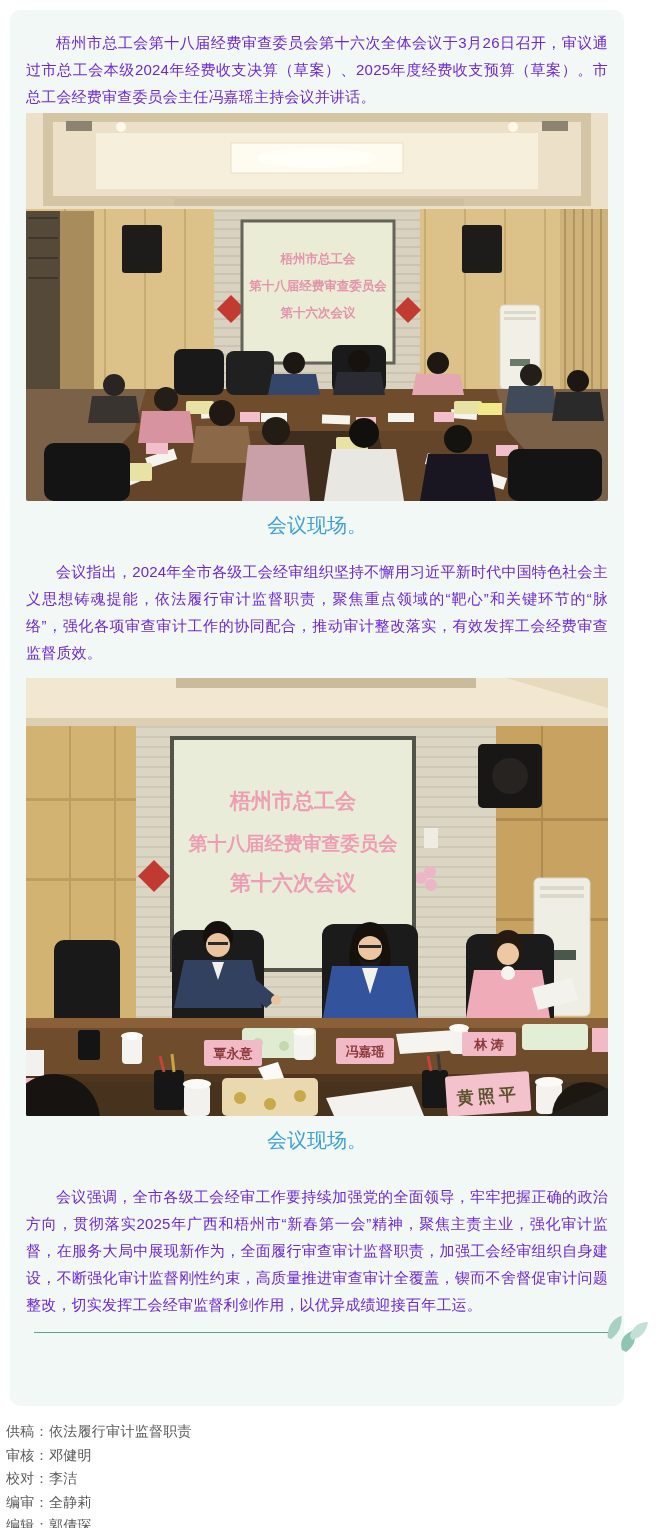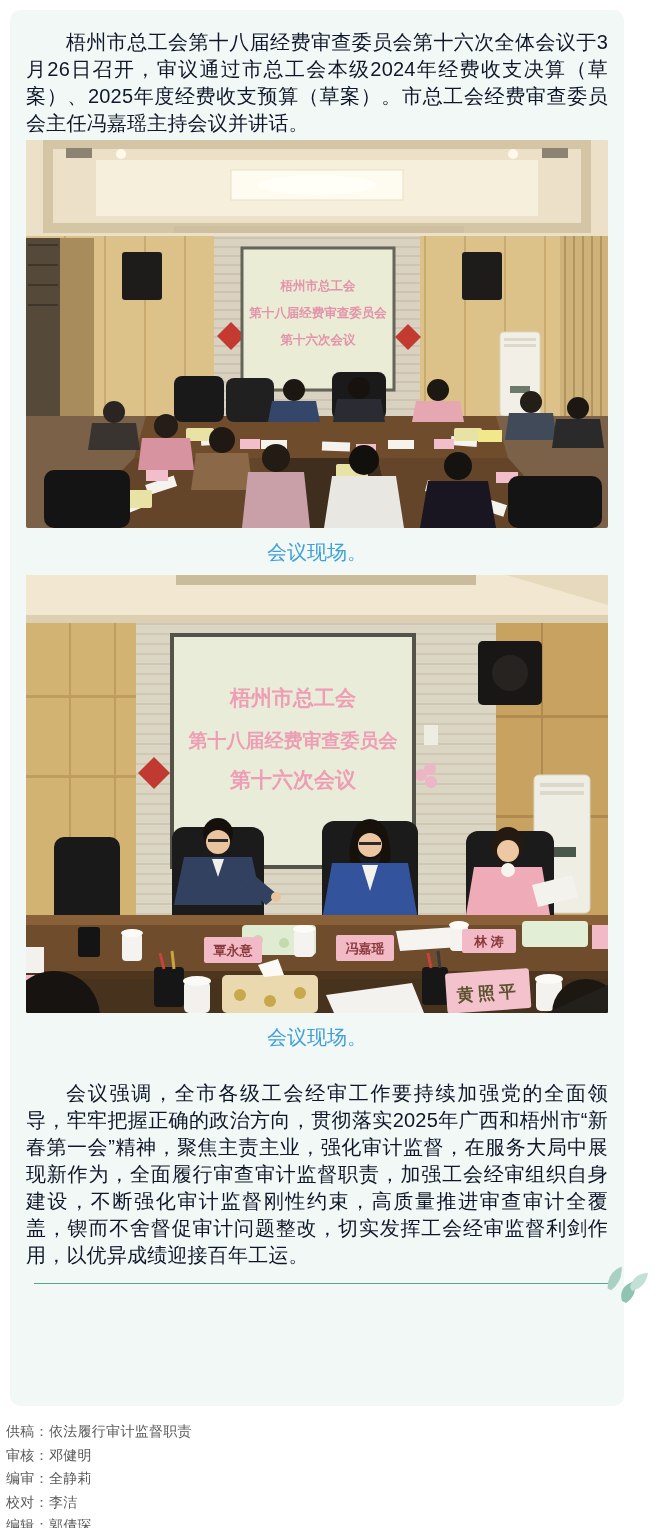--- a/index.html
+++ b/index.html
@@ -7,21 +7,21 @@
     width:656px;height:1528px;background:#ffffff;
     font-family:"Liberation Sans",sans-serif;
     overflow:hidden;position:relative;
   }
   .card{
     position:absolute;left:10px;top:10px;width:614px;height:1396px;
     background:#f2f8f5;border-radius:10px;
     padding:0 16px;box-sizing:border-box;
   }
   .para{
-    margin:0;font-size:20px;line-height:27px;color:#0f172a;
+    margin:0;font-size:15px;line-height:27px;color:#6d28d9;
     text-align:justify;text-indent:2em;letter-spacing:.2px;
   }
   .p1{padding-top:19px;}
   .p2{margin-top:22px;}
   .p3{margin-top:32px;}
   .photo{display:block;width:582px;margin:3px 0 0 0;border-radius:2px;}
   .photo2{margin-top:12px;}
   .caption{
     font-size:20px;line-height:22px;color:#41a0d8;
     text-align:center;margin:13px 0 0 0;
@@ -187,20 +187,21 @@
           <circle cx="432" cy="326" r="14" fill="#151310"></circle>
           <polygon points="402,341 462,341 470,388 394,388" fill="#191622"></polygon>
         </g>
       <rect x="18" y="330" width="86" height="58" rx="10" fill="#141414"></rect>
       <rect x="482" y="336" width="94" height="52" rx="10" fill="#141414"></rect>
     </g>
   </svg>
 
   <div class="caption">会议现场。</div>
 
+  <p class="para p2">会议指出，2024年全市各级工会经审组织坚持不懈用习近平新时代中国特色社会主义思想铸魂提能，依法履行审计监督职责，聚焦重点领域的“靶心”和关键环节的“脉络”，强化各项审查审计工作的协同配合，推动审计整改落实，有效发挥工会经费审查监督质效。</p>
 
   <svg class="photo photo2" viewBox="0 0 582 438" width="582" height="438" role="img">
     <defs>
       <pattern id="p2stone" width="8" height="10" patternUnits="userSpaceOnUse">
         <rect width="8" height="10" fill="#dbd5c4"></rect>
           <rect y="8" width="8" height="2" fill="#cfc8b5"></rect>
       </pattern>
       <pattern id="p2wood" width="45" height="290" patternUnits="userSpaceOnUse">
         <rect width="45" height="290" fill="#d3b372"></rect>
           <rect x="43" width="2" height="290" fill="#bf9d5e"></rect>
@@ -369,16 +370,16 @@
       <path d="M18,40 Q14,26 30,20 Q34,34 22,42 Z" fill="#8fc4b2"></path>
       <path d="M26,26 Q30,12 44,12 Q42,26 28,30 Z" fill="#c3e0d5"></path>
     </svg>
   </div>
 
 </div>
 
 <div class="credits">
   <div>供稿：依法履行审计监督职责</div>
   <div>审核：邓健明</div>
+  <div>校对：李洁</div>
   <div>编审：全静莉</div>
-  <div>校对：李洁</div>
   <div>编辑：郭倩琛</div>
 </div>
 
 </body></html>

